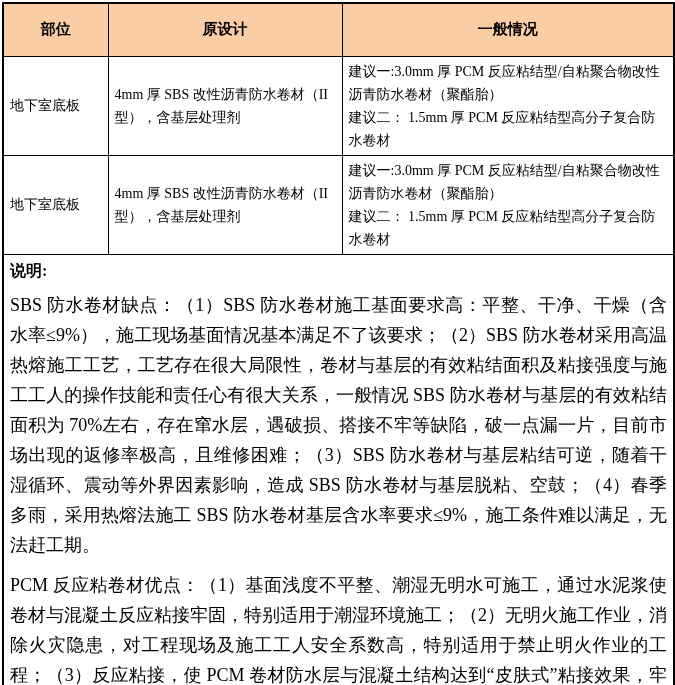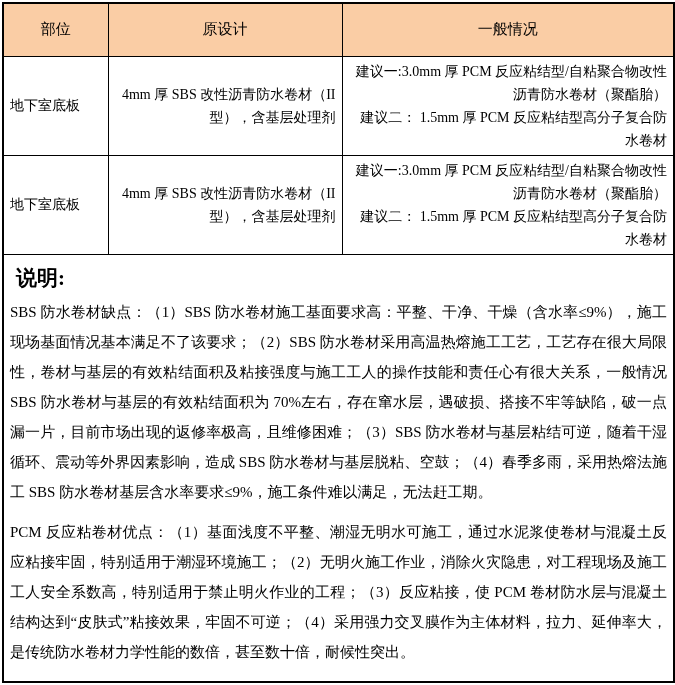--- a/index.html
+++ b/index.html
@@ -31,43 +31,43 @@
     box-sizing:border-box;
     font-size:14px;
     vertical-align:middle;
     overflow:hidden;
   }
   col.c1{width:105px;}
   col.c2{width:234px;}
   col.c3{width:332px;}
   tr.header-row th{
     background:var(--header-bg);
-    font-weight:normal;
+    font-weight:bold;
     text-align:center;
     font-size:15px;
     height:53px;
   }
   tr.data-row{height:93px;}
   td.part-cell{}
-  td.orig-cell{text-align:right;line-height:23px;}
+  td.orig-cell{text-align:left;line-height:23px;}
   td.sugg-cell{text-align:left;vertical-align:middle;line-height:23px;padding:2px 4px;}
-  .sugg-line{display:block;text-align:right;}
+  .sugg-line{display:block;}
   td.notes-cell{
     vertical-align:top;
     text-align:left;
     padding:4px 8px 6px 8px;
   }
   .notes-title{
     font-weight:bold;
-    font-size:21px;
+    font-size:16px;
     line-height:26px;
-    margin:6px;
+    margin:0;
   }
   .notes-para{
-    font-size:15px;
+    font-size:18px;
     line-height:30px;
     text-align:justify;
     text-justify:inter-ideograph;
     margin:6px 0 10px 0;
   }
 </style>
 </head>
 <body>
 
 <div class="doc">

